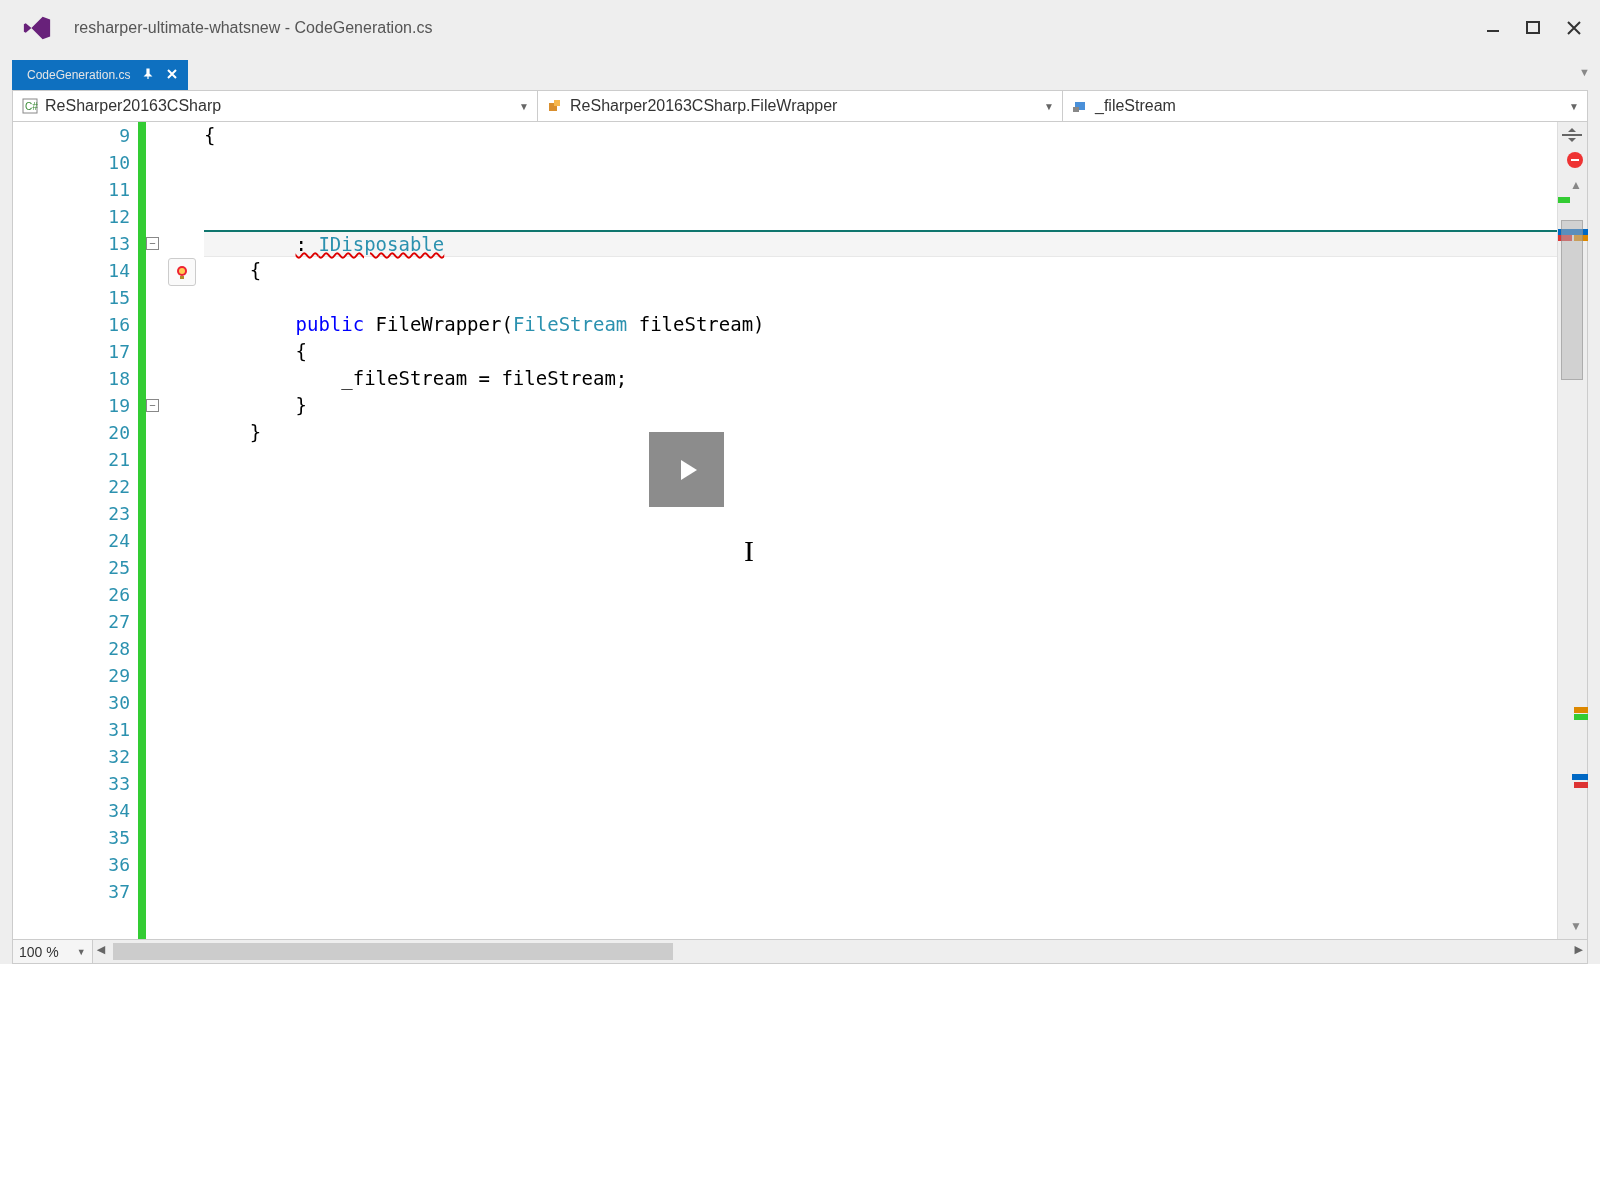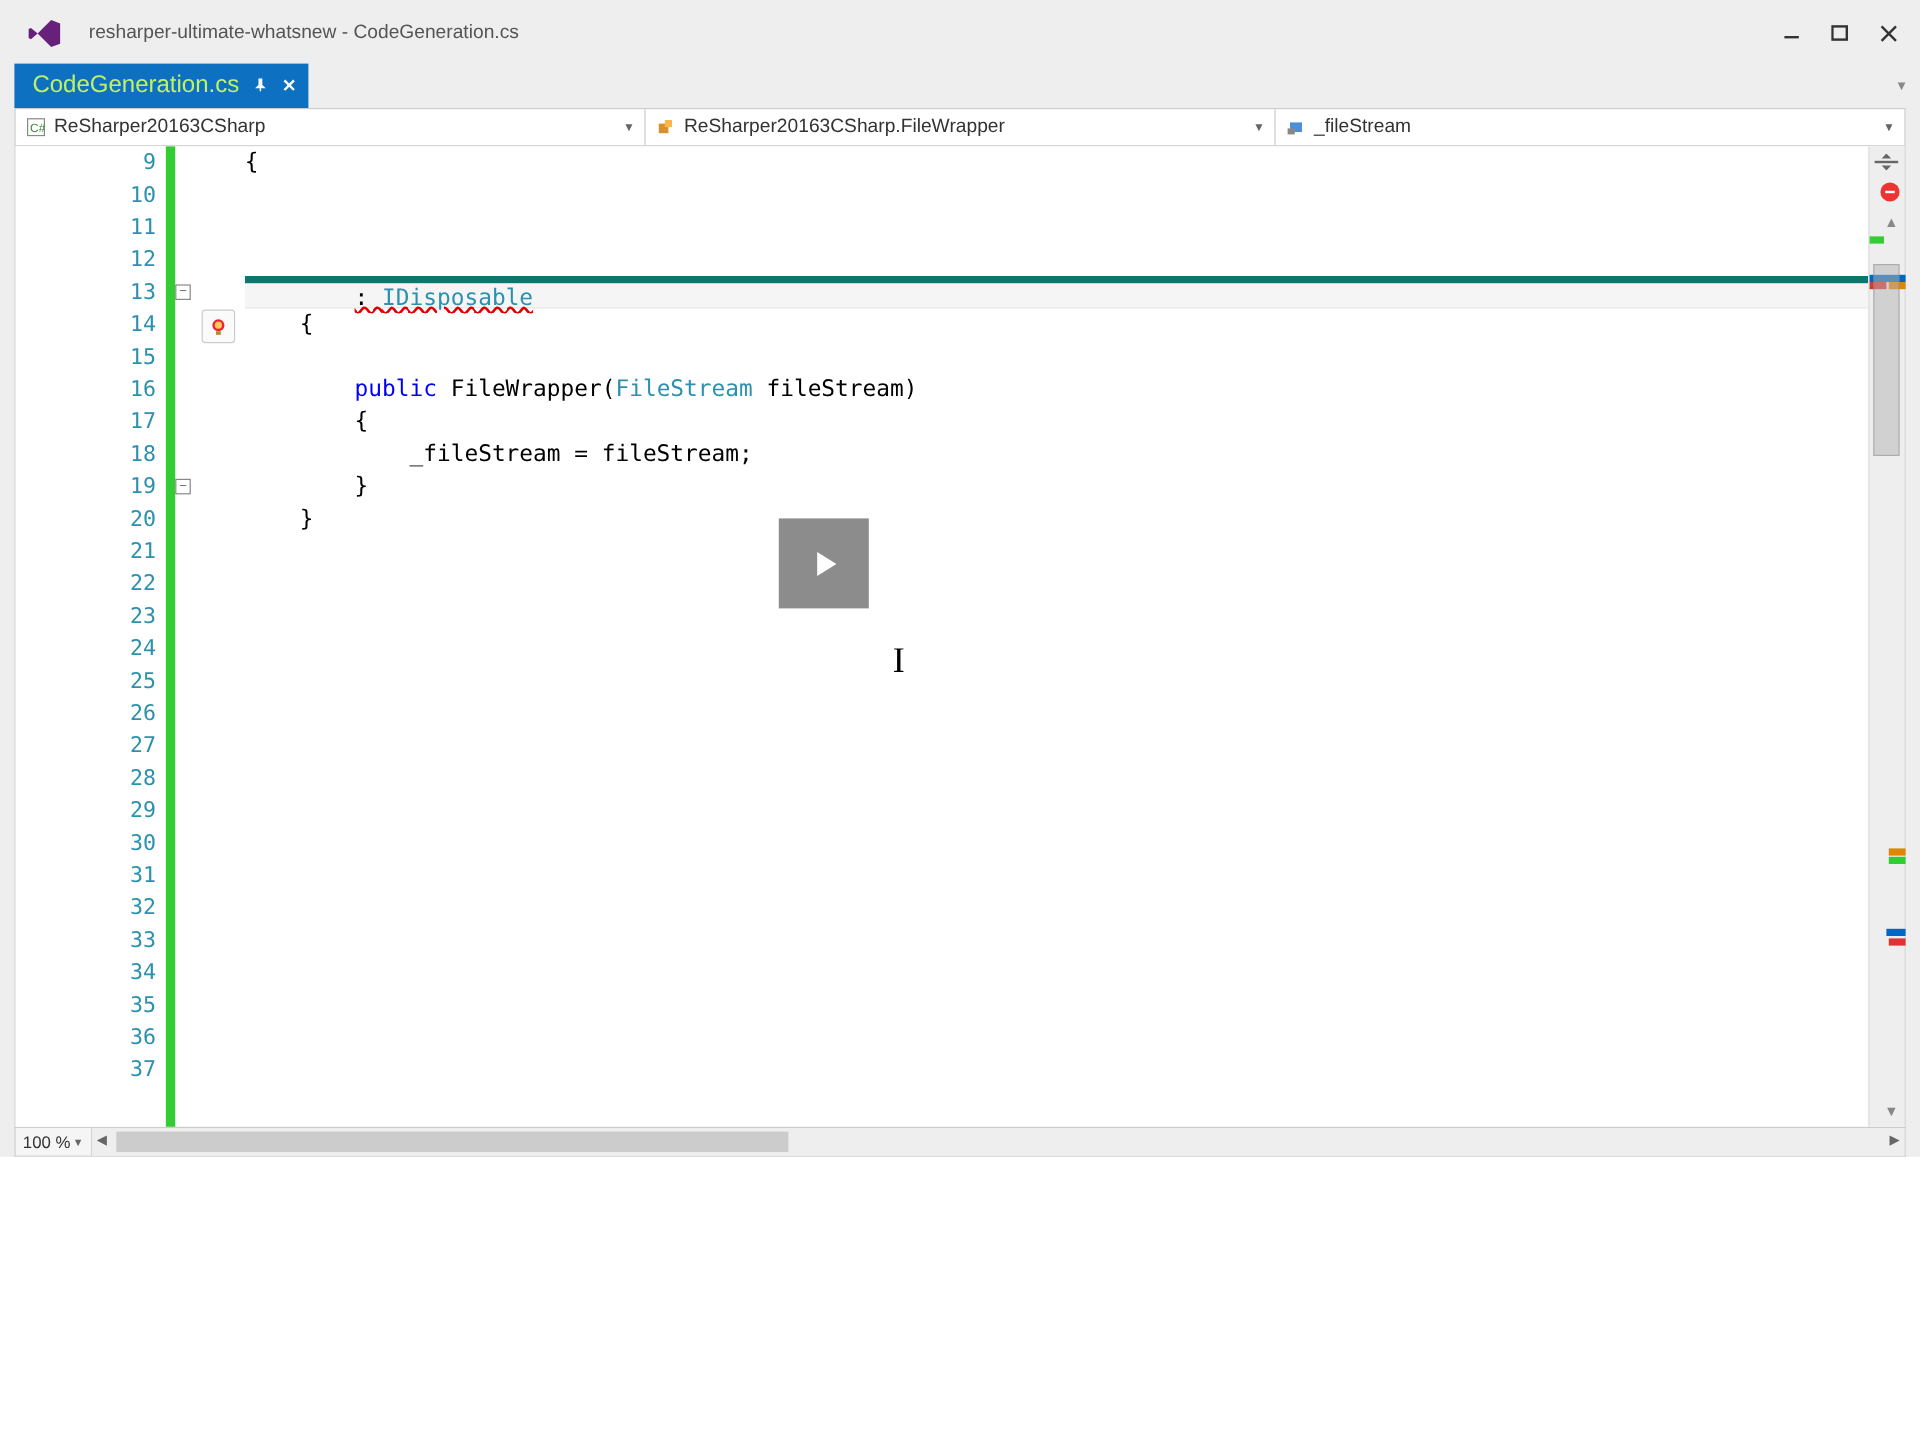--- a/index.html
+++ b/index.html
@@ -48,23 +48,23 @@
   .tabbar {
     height: 34px;
     background: #eee;
     display: flex;
     align-items: flex-end;
     padding-left: 12px;
     position: relative;
   }
   .tabbar .tab {
     background: #0e70c0;
-    color: #bef264;
+    color: #e5e5e5;
     padding: 7px 10px 7px 15px;
-    font-size: 20px;
+    font-size: 12px;
     display: flex;
     align-items: center;
     gap: 12px;
   }
   .tabbar .tab .pin, .tabbar .tab .close {
     font-size: 14px;
     cursor: pointer;
     color: #fff;
   }
   .tabbar .drop-arrow {
@@ -189,21 +189,21 @@
     padding-top: 0;
     overflow: hidden;
   }
   .code-line {
     height: 27px;
     white-space: pre;
     color: #000;
   }
   .code-line.hl {
     background: #f5f5f5;
-    border-top: 6px solid #0f766e;
+    border-top: 2px solid #0f766e;
     border-bottom: 1px solid #e8e8e8;
     box-sizing: border-box;
     line-height: 25px;
   }
   .kw { color: #0000ff; }
   .type { color: #2b91af; }
   .fade { color: #888; }
   .squiggle-green {
     text-decoration: underline wavy #3c9b3c;
     text-decoration-thickness: 1.5px;
@@ -284,21 +284,21 @@
     border: 1px solid #ccc;
     border-top: none;
     background: #f5f5f5;
   }
   .zoom {
     padding: 0 6px;
     font-size: 14px;
     color: #333;
     display: flex;
     align-items: center;
-    gap: 2px;
+    gap: 18px;
     border-right: 1px solid #ccc;
     height: 100%;
   }
   .zoom .arrow { font-size: 9px; color: #666; }
   .hscroll {
     flex: 1;
     height: 100%;
     position: relative;
     background: #eee;
   }

